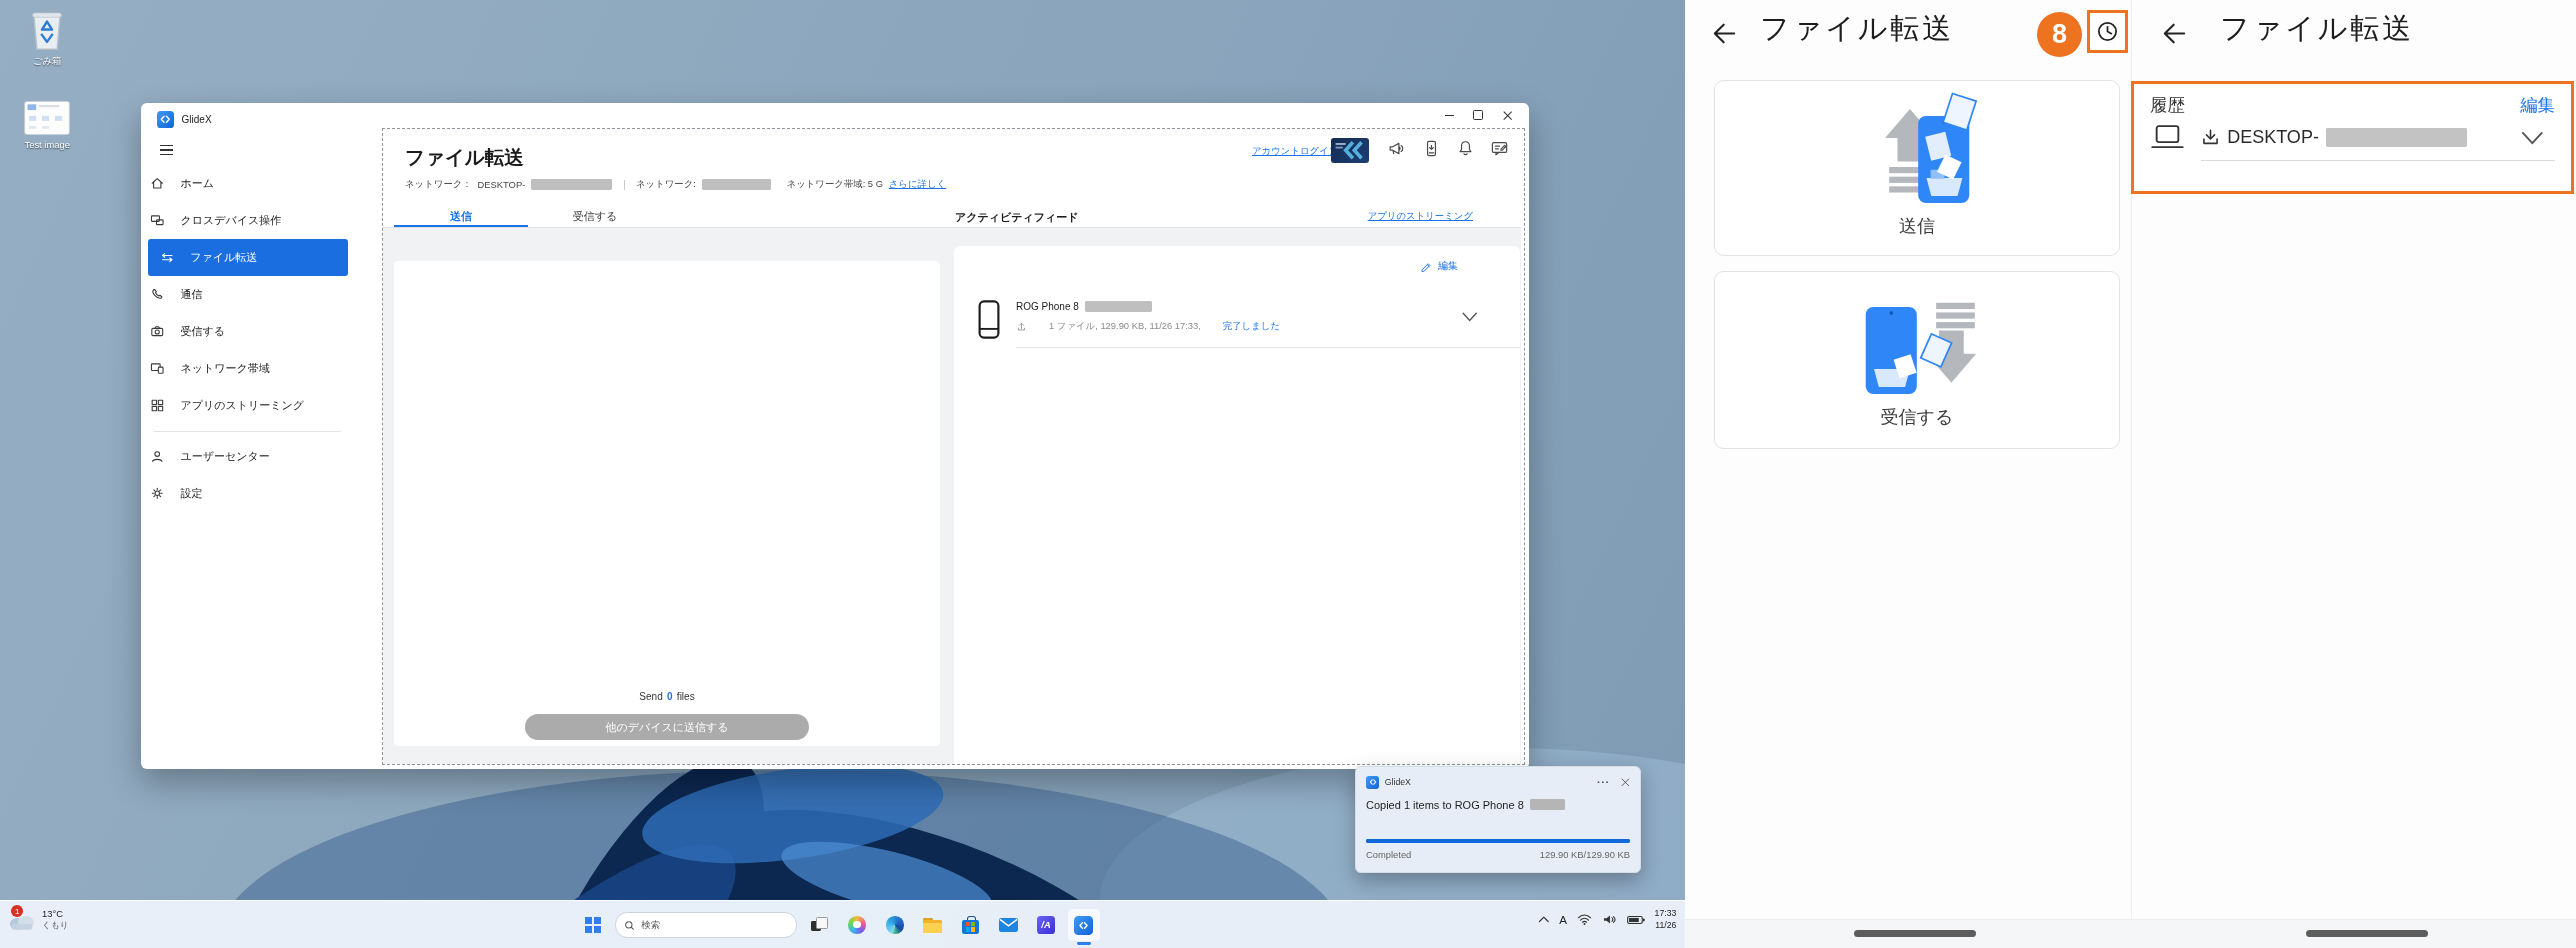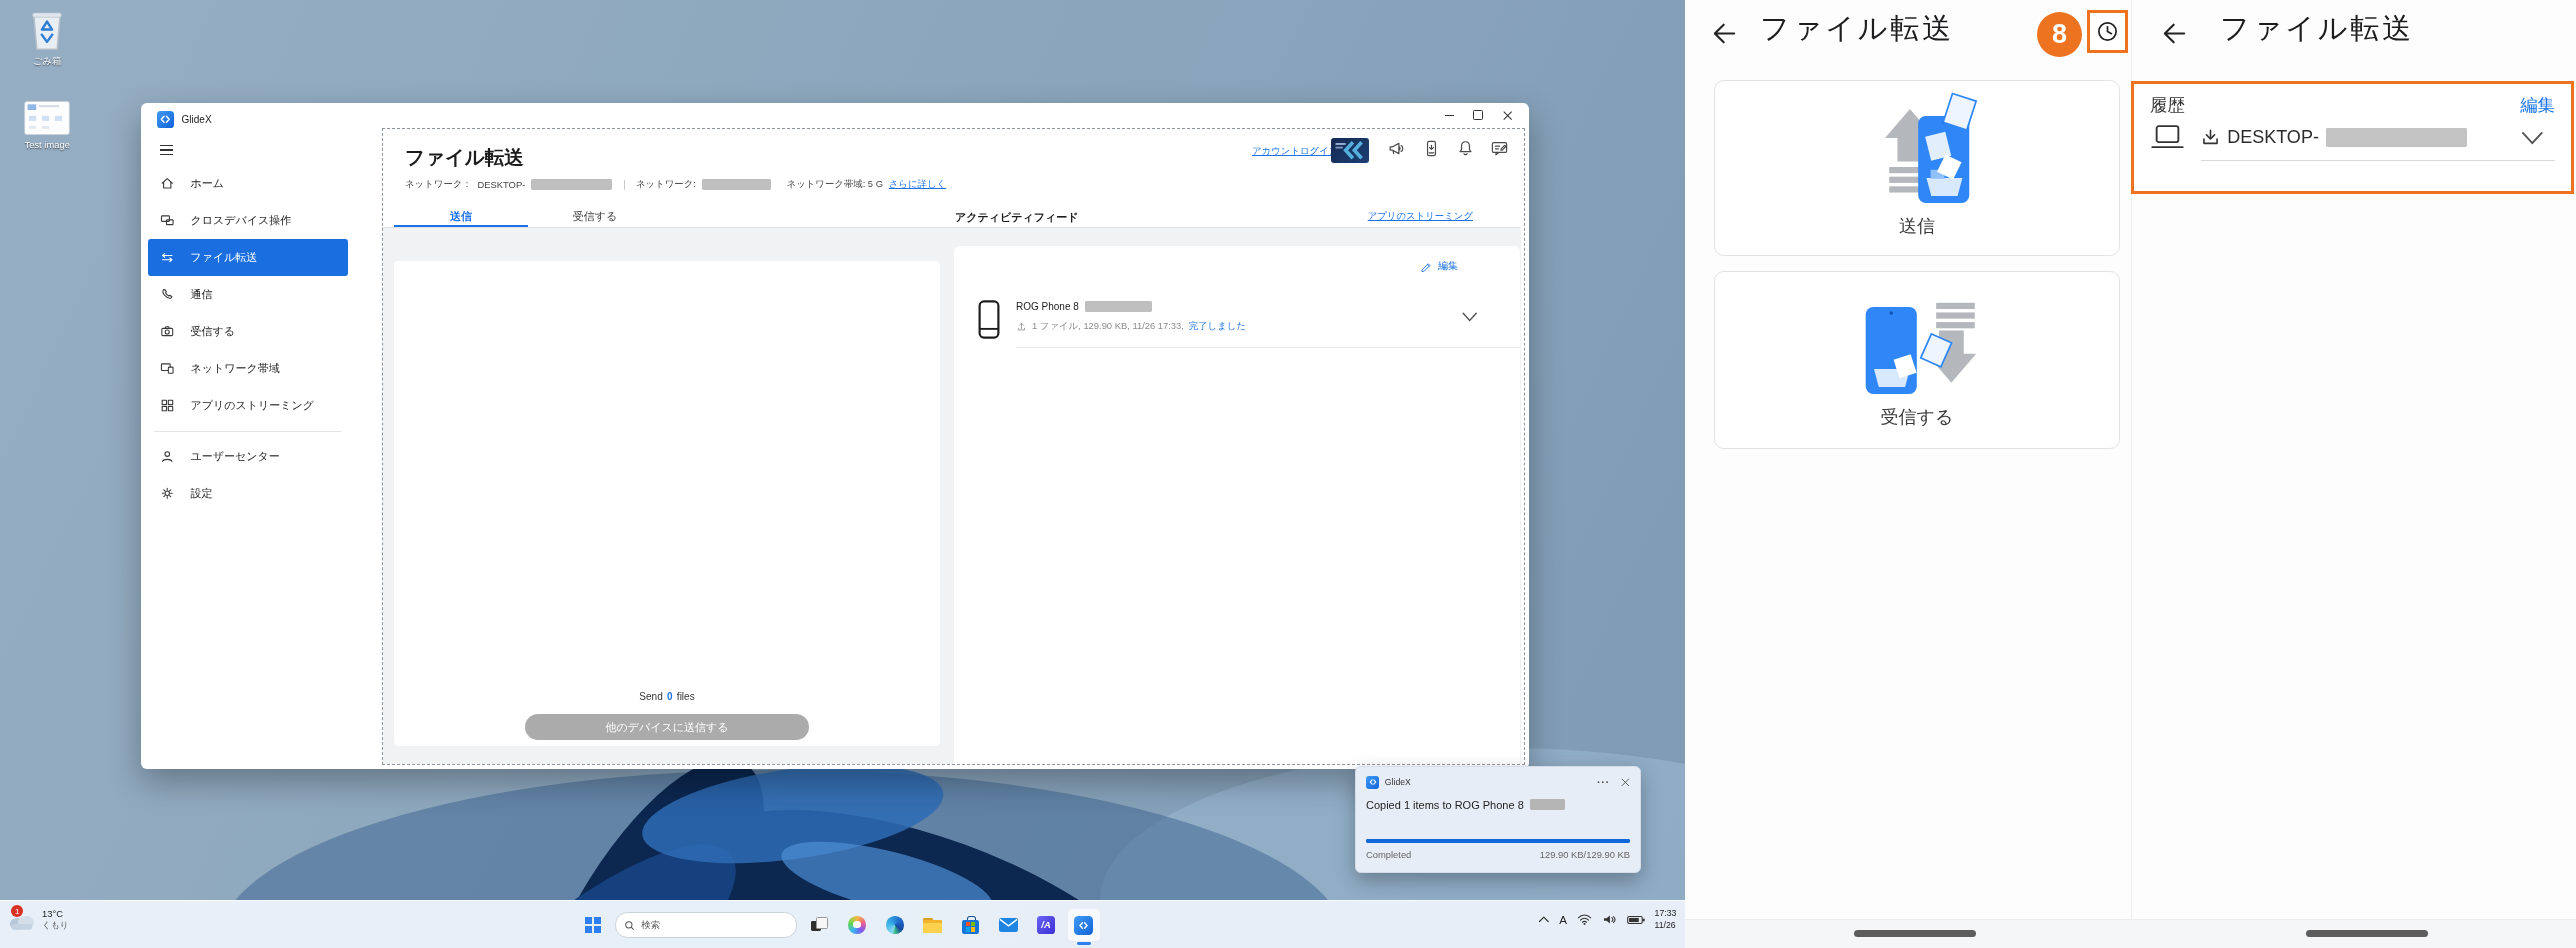--- a/index.html
+++ b/index.html
@@ -12,21 +12,21 @@
   .redact{display:inline-block;background:#bfbfbf;border-radius:1.4px;vertical-align:middle}
   
   #desktop{left:0;top:0;width:1685px;height:949px;
      background:linear-gradient(115deg,#96aec3 0%,#8aa5bc 55%,#7f9bb4 100%)}
   .dicon{width:80px;display:flex;flex-direction:column;align-items:center;gap:2.9px}
   .dlabel{font-size:9.4px;color:#fff;text-shadow:0 0.7px 1.4px rgba(0,0,0,.65)}
   
   #win{left:141px;top:103px;width:1388px;height:666px;background:#fff;border-radius:5.8px;
        box-shadow:0 13px 33px rgba(0,0,0,.30)}
   .capbtn{width:29px;height:22px;display:flex;align-items:center;justify-content:center}
-  .nav{height:37px;display:flex;align-items:center;gap:16px;padding-left:19px;font-size:11px;color:#222;cursor:pointer}
+  .nav{height:37px;display:flex;align-items:center;gap:16px;padding-left:9px;font-size:11px;color:#222;cursor:pointer}
   .nav svg{stroke:#3a3a3a;fill:none;stroke-width:1.5;stroke-linecap:round;stroke-linejoin:round}
   .nav.active{background:#1a6ee0;color:#fff;border-radius:2.9px;margin:0 6.5px;padding-left:12.3px}
   .nav.active svg{stroke:#fff}
   .topico svg{stroke:#4a4a4a;fill:none;stroke-width:1.5;stroke-linecap:round;stroke-linejoin:round}
   .tab{font-size:11px;text-align:center;cursor:pointer}
   
   #toast{left:1355px;top:766px;width:284px;height:105px;background:#e7edf6;border:0.7px solid #d4dce8;
          border-radius:5.8px;box-shadow:0 7.2px 20px rgba(0,0,0,.28)}
   
   #taskbar{left:0;top:900px;width:1685px;height:48px;background:rgba(235,241,250,.96);
@@ -263,21 +263,21 @@
         </div>
         <div>
           <svg class="abs" style="left:24px;top:54px" width="22" height="39" viewBox="0 0 30 54">
             <rect x="2" y="2" width="26" height="50" rx="6" fill="none" stroke="#1c1c1c" stroke-width="3"></rect>
             <path d="M2 40 H28" stroke="#1c1c1c" stroke-width="2.6"></path>
           </svg>
           <div class="abs f" style="left:62px;top:55px;gap:5.8px;font-size:10px;color:#1c1c1c">
             <span>ROG Phone 8</span>
             <span class="redact" style="width:67px;height:11px"></span>
           </div>
-          <div class="abs f" style="left:62px;top:74px;gap:5px;font-size:9.4px;color:#8b8b8b">
+          <div class="abs f" style="left:62px;top:74px;gap:22px;font-size:9.4px;color:#8b8b8b">
             <svg width="11" height="11" viewBox="0 0 16 16">
               <path d="M8 11 V3.5 M5 6.2 L8 3.2 L11 6.2 M3.5 10.5 V13 H12.5 V10.5" stroke="#9a9a9a" stroke-width="1.4" fill="none" stroke-linecap="round" stroke-linejoin="round"></path>
               </svg>
             <span>1 ファイル, 129.90 KB, 11/26 17:33,</span>
             <span class="blue">完了しました</span>
           </div>
           <svg class="abs" style="right:42px;top:65px" width="17.4" height="11.6" viewBox="0 0 24 16">
             <path d="M3 3 L12 13 L21 3" stroke="#555" stroke-width="2" fill="none" stroke-linecap="round"></path>
             </svg>
           <div class="abs" style="left:62px;top:101px;right:0;height:0.7px;background:#e8e8e8"></div>
@@ -423,21 +423,21 @@
           </svg>
         <svg width="14.5" height="13" viewBox="0 0 22 18">
           <path d="M3 7 H7 L12 3 V15 L7 11 H3 Z" fill="#333" stroke="none"></path>
           <path d="M15 6 C17 8 17 10 15 12 M17.5 4.5 C20.5 7.5 20.5 10.5 17.5 13.5"></path>
           </svg>
         <svg width="18" height="10" viewBox="0 0 26 14">
           <rect x="1" y="2" width="21" height="10" rx="2"></rect>
             <rect x="23" y="5" width="2.5" height="4" rx="1" fill="#333" stroke="none"></rect>
           <rect x="3" y="4" width="14" height="6" fill="#333" stroke="none"></rect>
           </svg>
-        <span style="display:flex;flex-direction:column;line-height:1.3;font-size:8.7px;color:#222">
+        <span style="display:flex;flex-direction:column;align-items:flex-end;line-height:1.3;font-size:8.7px;color:#222">
           <span>17:33</span>
           <span>11/26</span>
         </span>
       </div>
     </div>
   </div>
 
   <div id="rightpane" class="abs">
     <div class="abs" style="left:446px;top:0;width:0.7px;height:949px;background:#efefef"></div>
     <div class="abs" style="left:0;top:919px;width:891px;height:30px;background:#f5f6f7;border-top:0.7px solid #ececec"></div>

